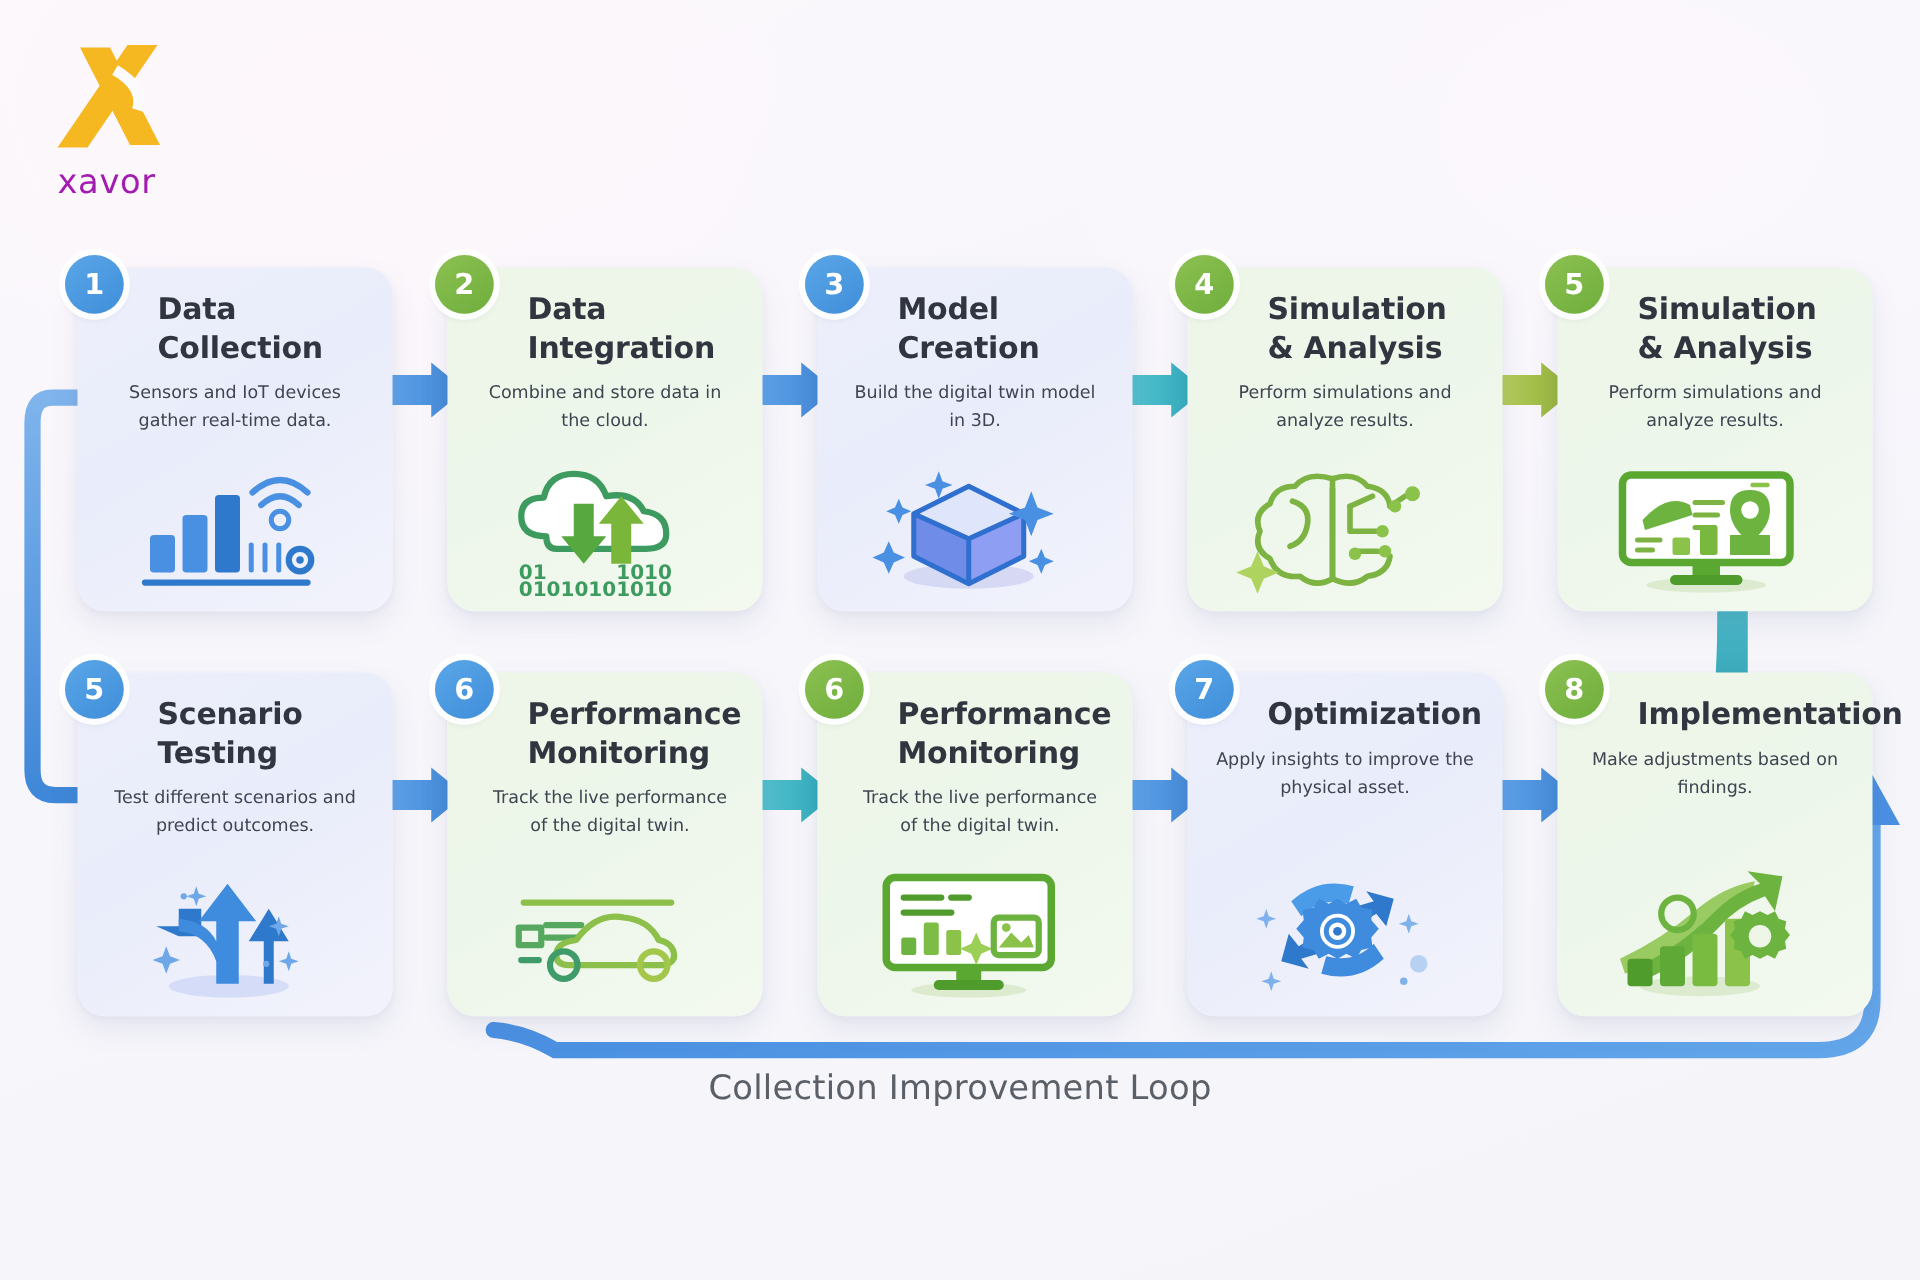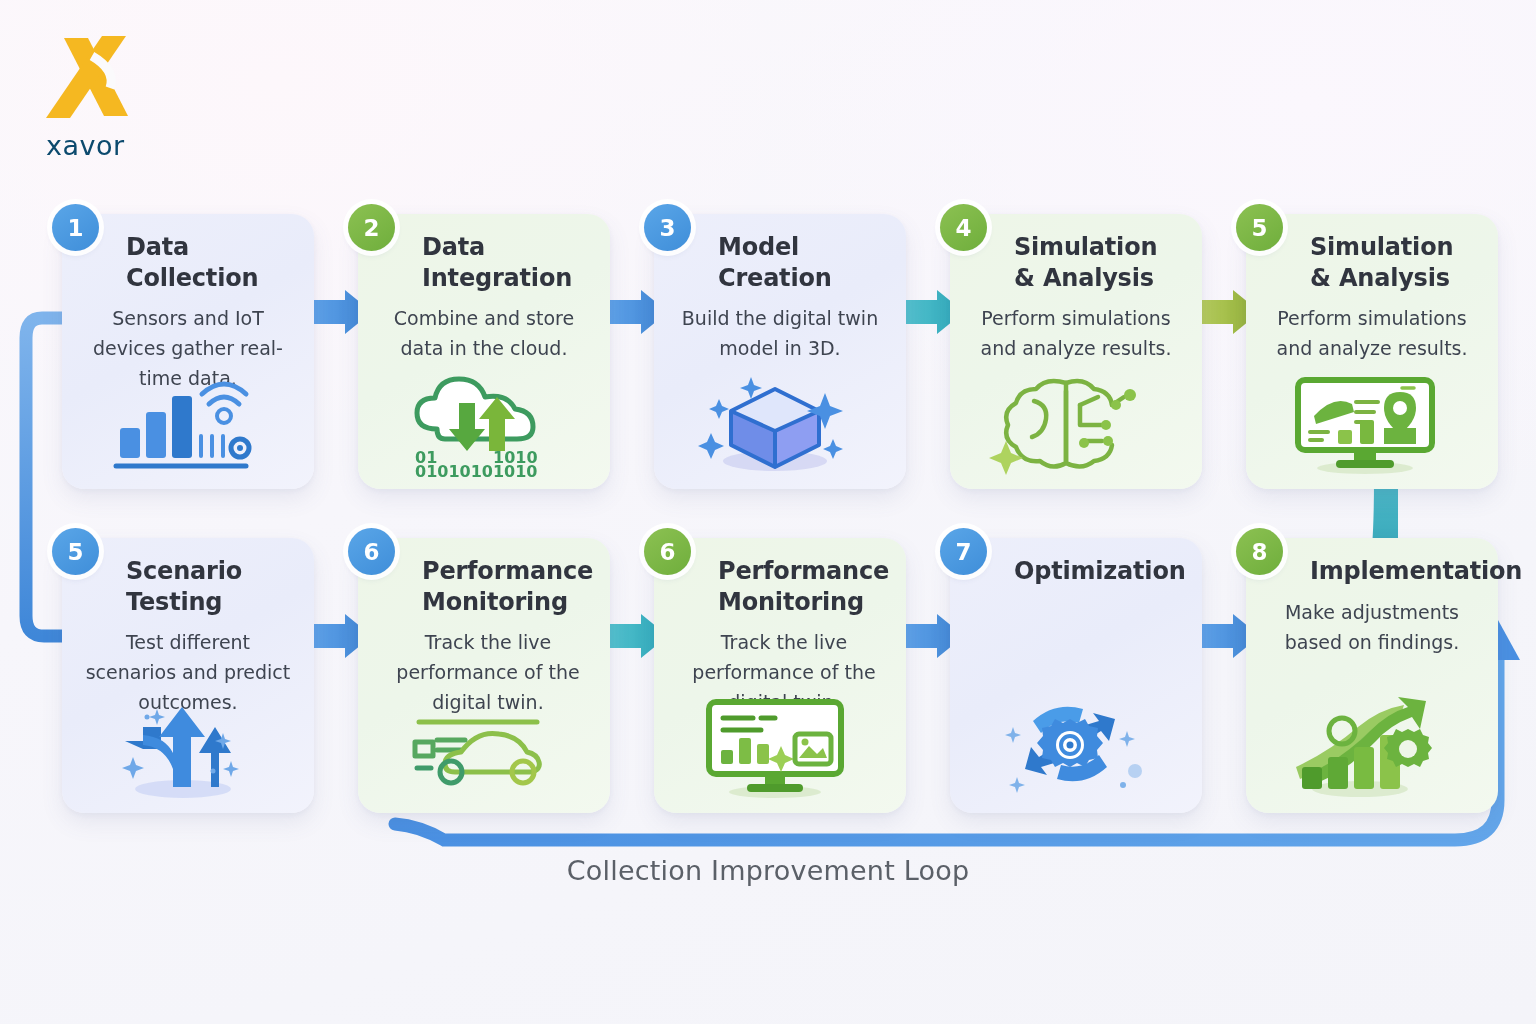--- a/index.html
+++ b/index.html
@@ -10,21 +10,21 @@
       radial-gradient(ellipse 900px 600px at 18% 8%, #fdf7fb 0%, rgba(253,247,251,0) 60%),
       radial-gradient(ellipse 1000px 700px at 85% 10%, #fbf7fd 0%, rgba(251,247,253,0) 60%),
       linear-gradient(160deg,#fbf8fc 0%,#f7f6fb 40%,#f5f5fa 70%,#f4f4f9 100%);
   }
   .stage{position:relative;width:1536px;height:1024px;}
 
   
   .logo{position:absolute;left:30px;top:26px;width:120px;height:115px;}
   .logo-word{
     position:absolute;left:16px;top:104px;font-size:27px;letter-spacing:.5px;
-    color:#0c4a6e;font-family:"DejaVu Sans","Liberation Sans",sans-serif;
+    color:#a21caf;font-family:"DejaVu Sans","Liberation Sans",sans-serif;
   }
 
   
   .wires{position:absolute;left:0;top:0;width:1536px;height:1024px;pointer-events:none;}
 
   
   .card{
     position:absolute;width:252px;height:275px;border-radius:22px;
     box-shadow:0 10px 22px rgba(90,100,150,.10), 0 2px 5px rgba(90,100,150,.06);
     overflow:visible;
@@ -40,21 +40,21 @@
     z-index:4;font-family:"DejaVu Sans","Liberation Sans",sans-serif;
   }
   .badge.b-blue{background:linear-gradient(145deg,#5aa6e8,#3f8ed9);}
   .badge.b-green{background:linear-gradient(145deg,#8cc152,#6fae3c);}
 
   .title{
     margin:4px 0 0 48px;font-size:24px;line-height:1.28;font-weight:700;color:#31353f;
     letter-spacing:-.2px;font-family:"DejaVu Sans","Liberation Sans",sans-serif;
   }
   .desc{
-    margin:10px 6px 0;text-align:center;font-size:19px;line-height:1.58;color:#3e4450;
+    margin:10px 6px 0;text-align:center;font-size:14px;line-height:1.58;color:#3e4450;
     font-family:"DejaVu Sans","Liberation Sans",sans-serif;
   }
   .desc.left{text-align:center;margin-left:14px;}
   .art{position:absolute;left:0;right:14px;bottom:8px;height:118px;display:flex;align-items:center;justify-content:center;}
   .art svg{display:block;}
 
   .loop-label{
     position:absolute;left:0;right:0;top:855px;text-align:center;
     font-size:27px;color:#5b6068;letter-spacing:.2px;
     font-family:"DejaVu Sans","Liberation Sans",sans-serif;
@@ -348,20 +348,21 @@
         <path d="M108 64 L118 52 L126 60 L132 54 L136 64 Z" fill="#8bc34a"></path>
         <circle cx="114" cy="48" r="3.5" fill="#8bc34a"></circle>
       </svg>
     </div>
   </div>
 
   <div class="card blue" style="left:950px;top:538px;">
     <div class="badge b-blue">7</div>
     <div class="inner">
       <div class="title">Optimization</div>
+      <div class="desc">Apply insights to improve the physical asset.</div>
     </div>
     <div class="art">
       <svg width="165" height="110" viewBox="0 0 165 110">
         <path d="M46 30 Q68 10 96 18 L92 32 Q70 26 54 42 Z" fill="#4a9ce8"></path>
         <path d="M120 76 Q98 96 70 88 L74 74 Q96 80 112 64 Z" fill="#3f8bde"></path>
         <path d="M106 22 L128 28 L122 50 L114 40 L98 50 L92 36 L112 30 Z" fill="#2f79cc"></path>
         <path d="M60 84 L38 78 L44 56 L52 66 L68 56 L74 70 L54 76 Z" fill="#2f79cc"></path>
         <g transform="translate(83,54)">
           <path d="M0 -26 l7 4 8 -4 4 7 9 2 -1 8 6 7 -6 7 1 8 -9 2 -4 7 -8 -4 -7 4 -7 -4 -8 4 -4 -7 -9 -2 1 -8 -6 -7 6 -7 -1 -8 9 -2 4 -7 8 4 Z" fill="#3f8bde"></path>
           <circle cx="0" cy="0" r="14" fill="#fff"></circle>

